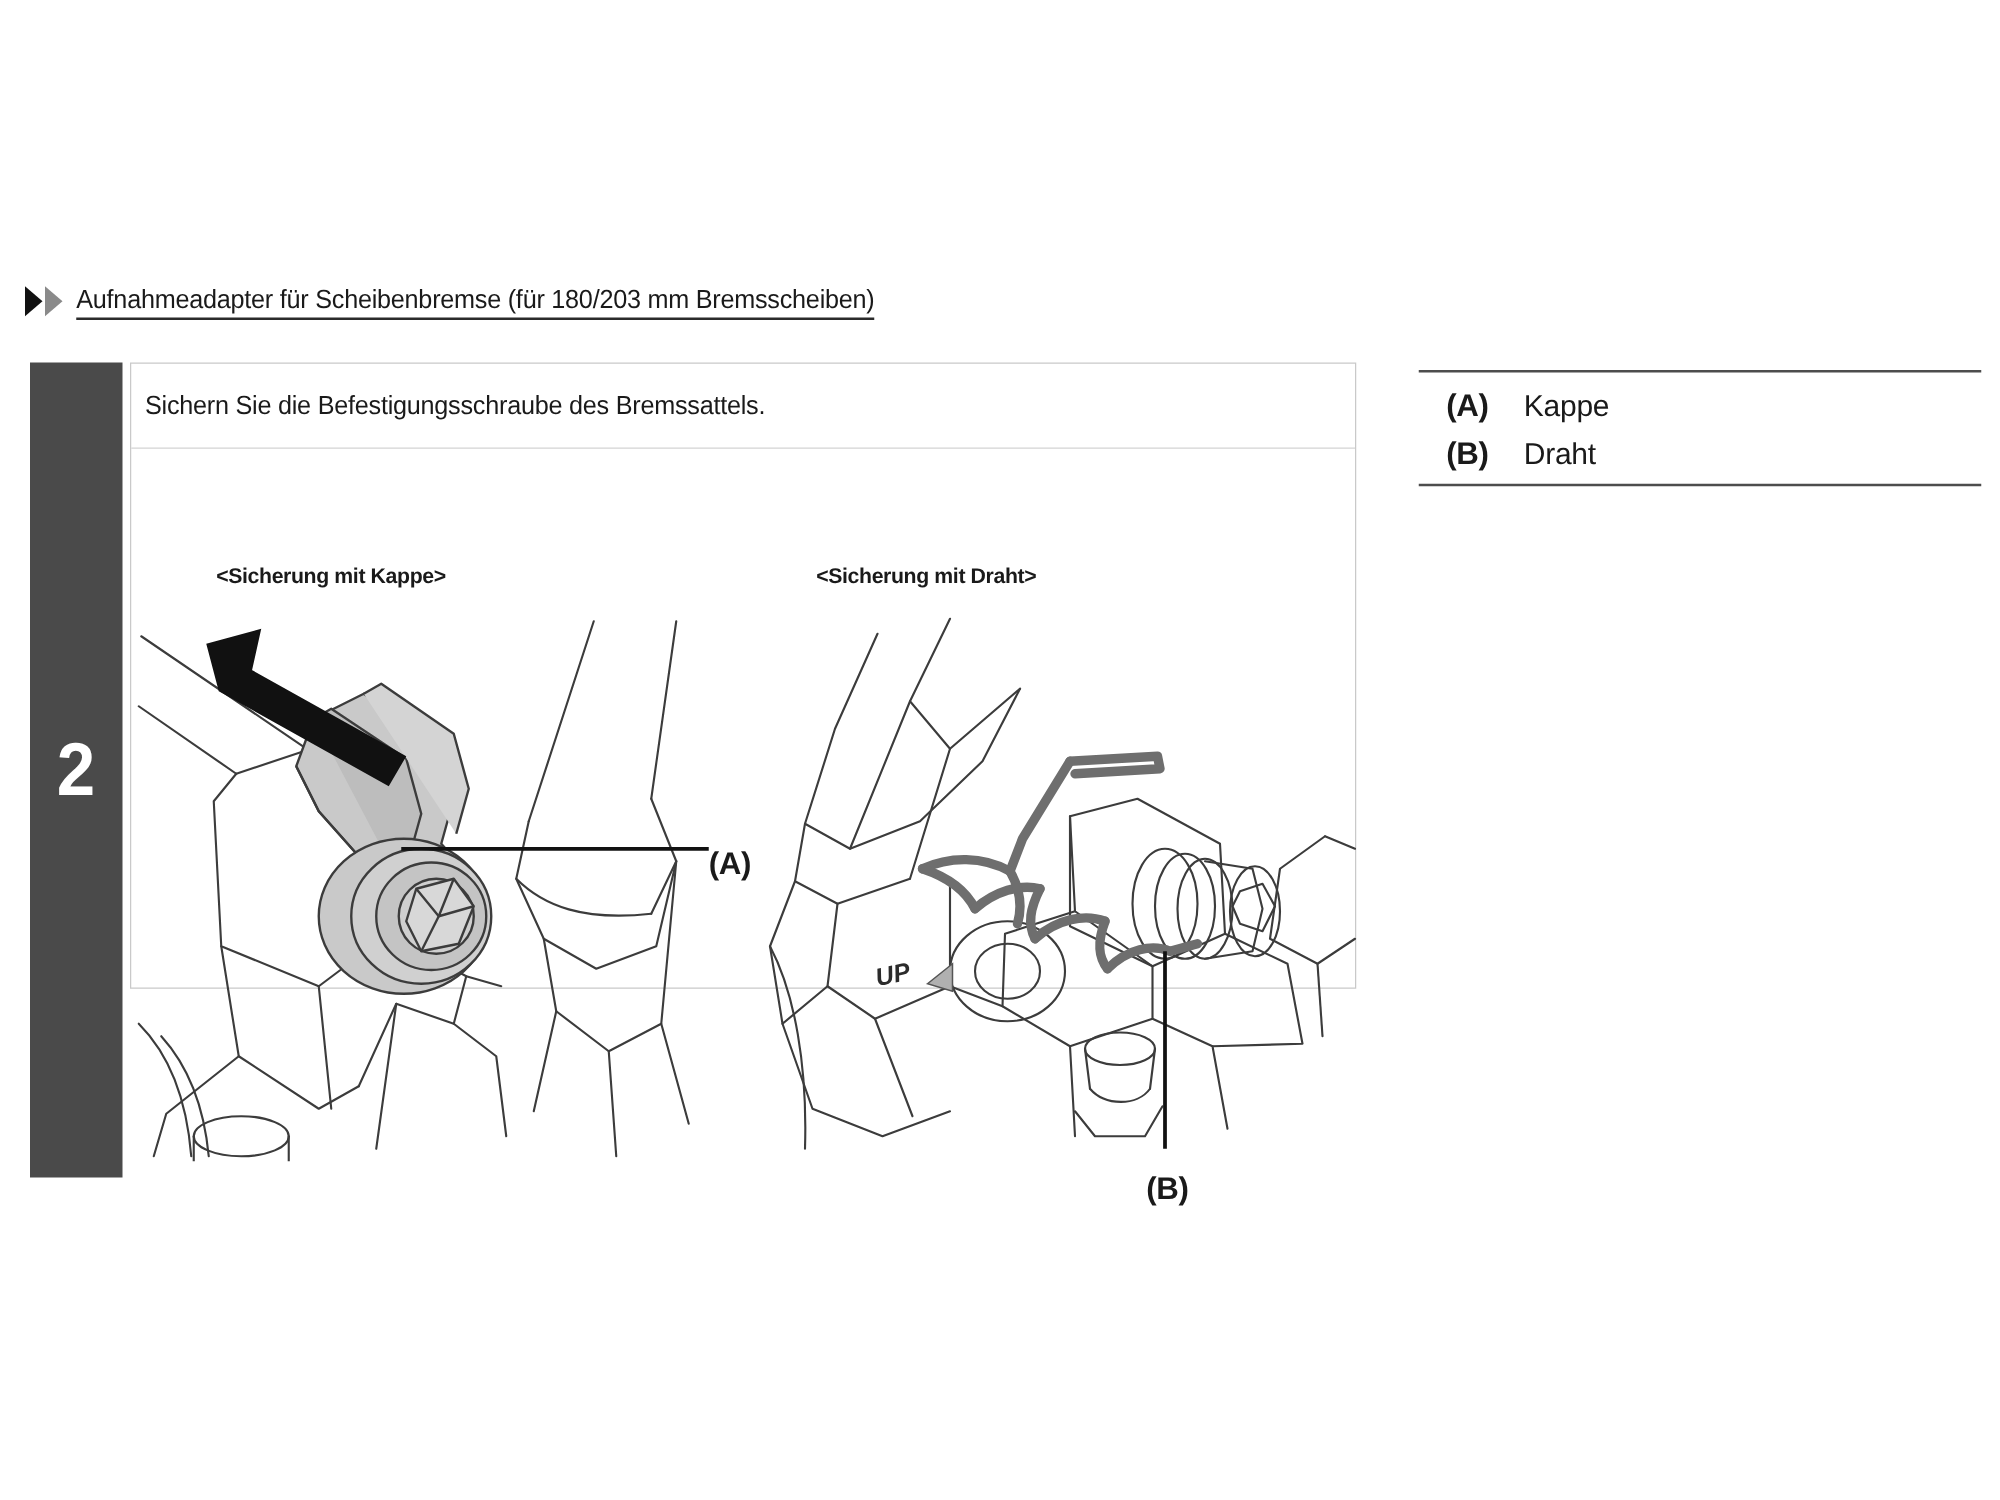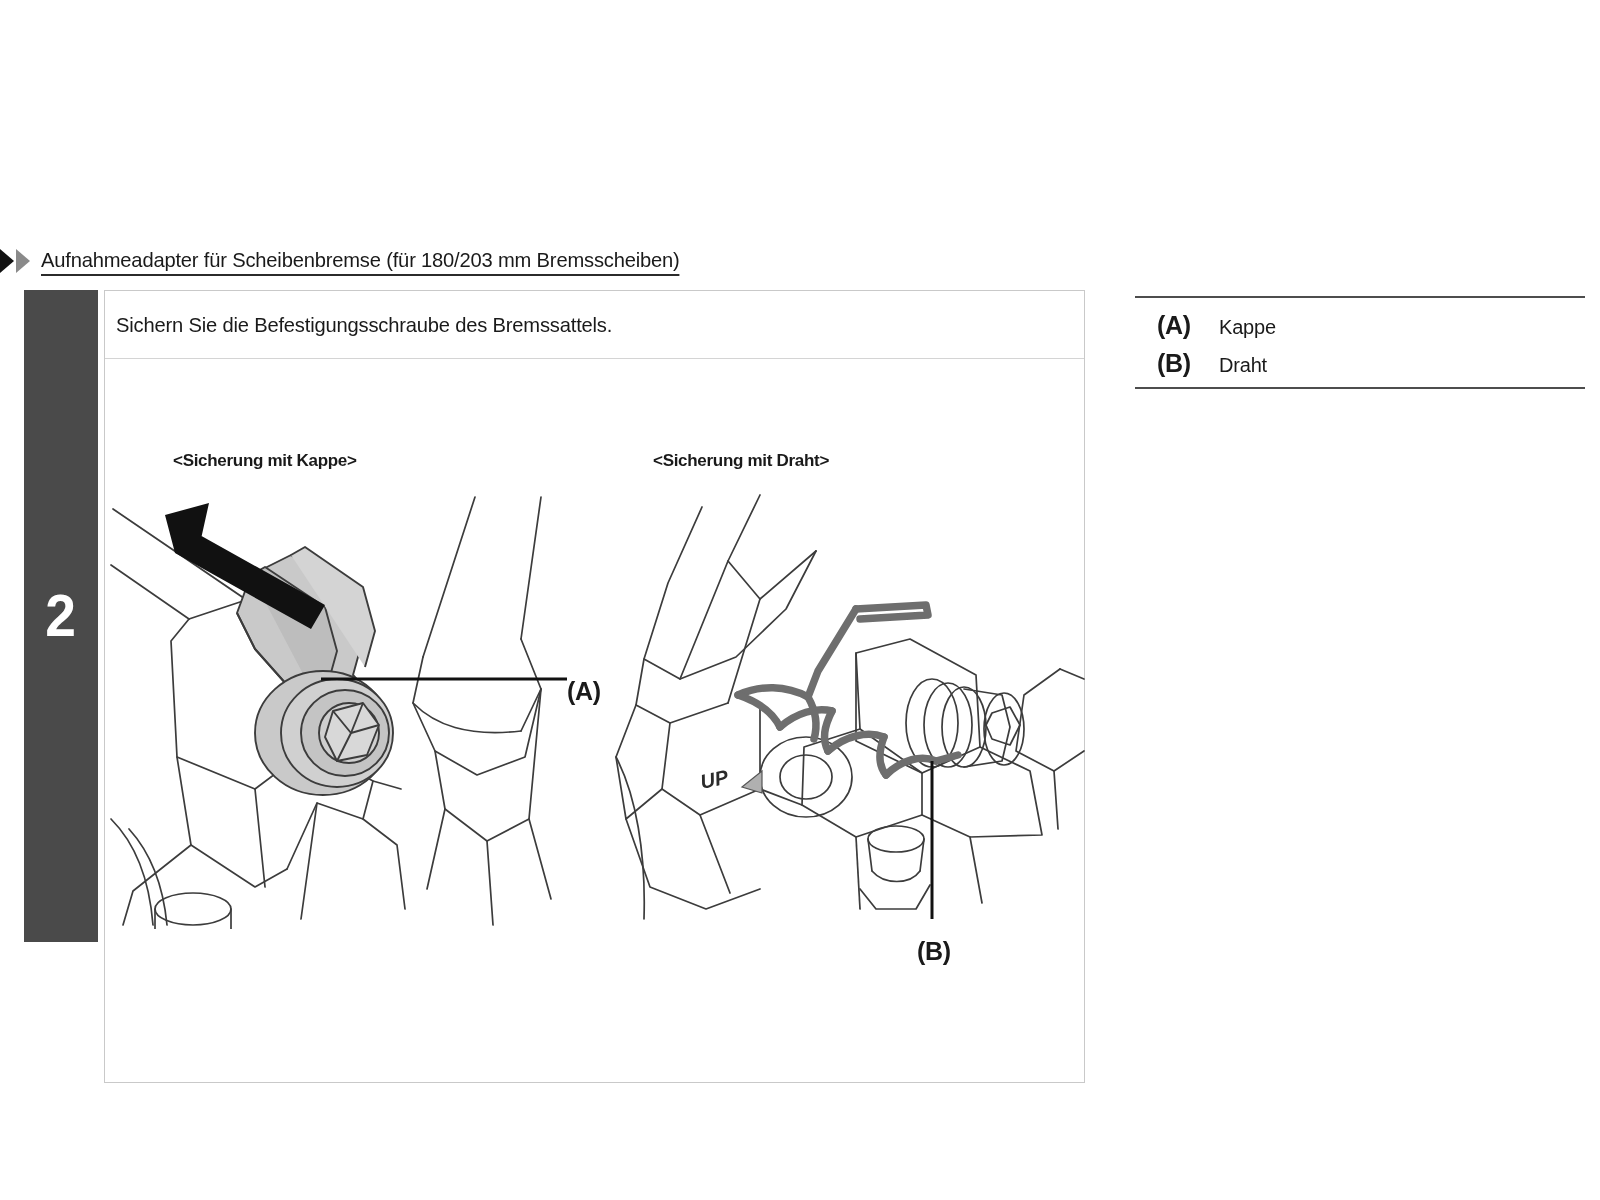--- a/index.html
+++ b/index.html
@@ -14,24 +14,25 @@
     position: relative;
     font-family: "Liberation Sans", sans-serif;
     color: #1a1a1a;
     overflow: hidden;
   }
 
   
   #section-heading {
     position: absolute;
     left: 0px;
-    top: 240px;
+    top: 220px;
     display: flex;
     align-items: flex-end;
     height: 36px;
+    padding-left: 20px;
   }
   .tri {
     width: 0;
     height: 0;
     border-top: 12px solid transparent;
     border-bottom: 12px solid transparent;
     border-left: 14px solid #111;
     margin-bottom: 3px;
   }
   .tri.gray { border-left-color: #8a8a8a; margin-left: 2px; }
@@ -68,21 +69,21 @@
     line-height: 1;
     transform: scaleX(0.92);
   }
 
   
   #step-content-box {
     position: absolute;
     left: 104px;
     top: 290px;
     width: 981px;
-    height: 793px;
+    height: 501px;
     border: 1.5px solid #c9c9c9;
     box-sizing: border-box;
     background: #fff;
   }
   #step-instruction-row {
     height: 68px;
     border-bottom: 1.5px solid #d4d4d4;
     display: flex;
     align-items: center;
     padding-left: 11px;
@@ -144,21 +145,21 @@
     margin-bottom: 9px;
     white-space: nowrap;
   }
   .legend-key {
     font-size: 25px;
     font-weight: bold;
     width: 62px;
     letter-spacing: -0.3px;
   }
   .legend-label {
-    font-size: 20px;
+    font-size: 24px;
     letter-spacing: -0.2px;
   }
 </style>
 </head>
 <body>
 
 <div id="section-heading">
   <span class="tri"></span>
   <span class="tri gray"></span>
   <span id="section-heading-text">Aufnahmeadapter für Scheibenbremse (für 180/203 mm Bremsscheiben)</span>

